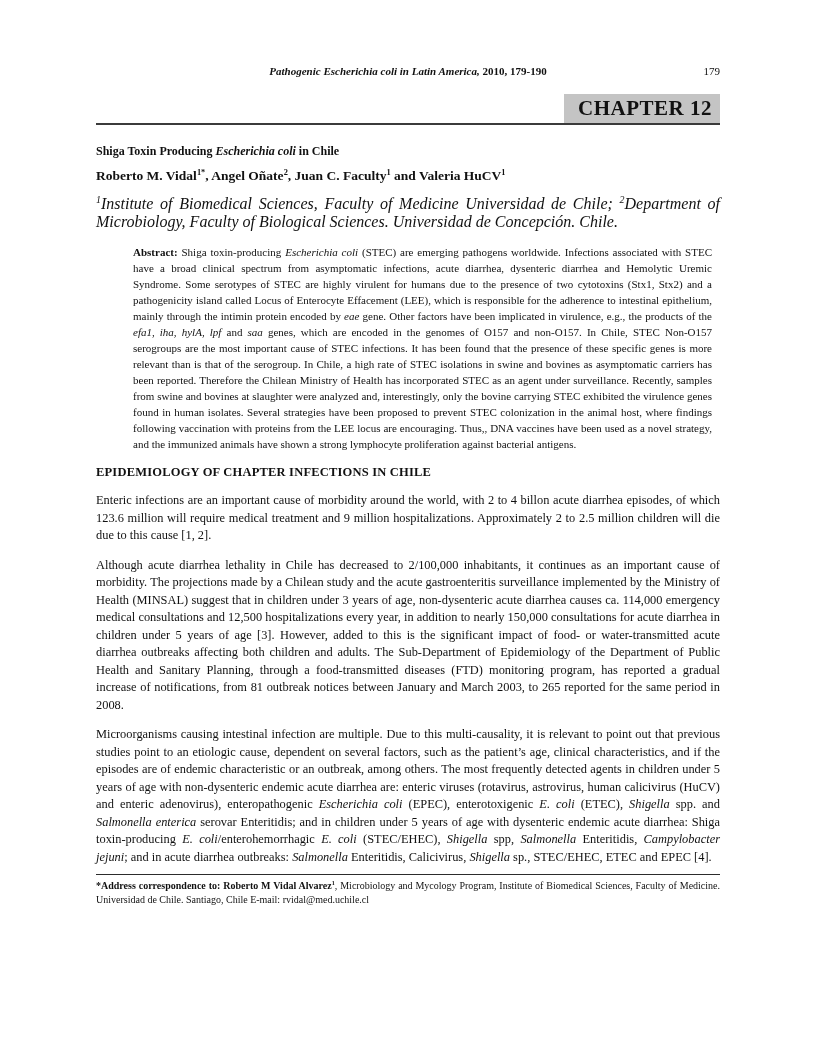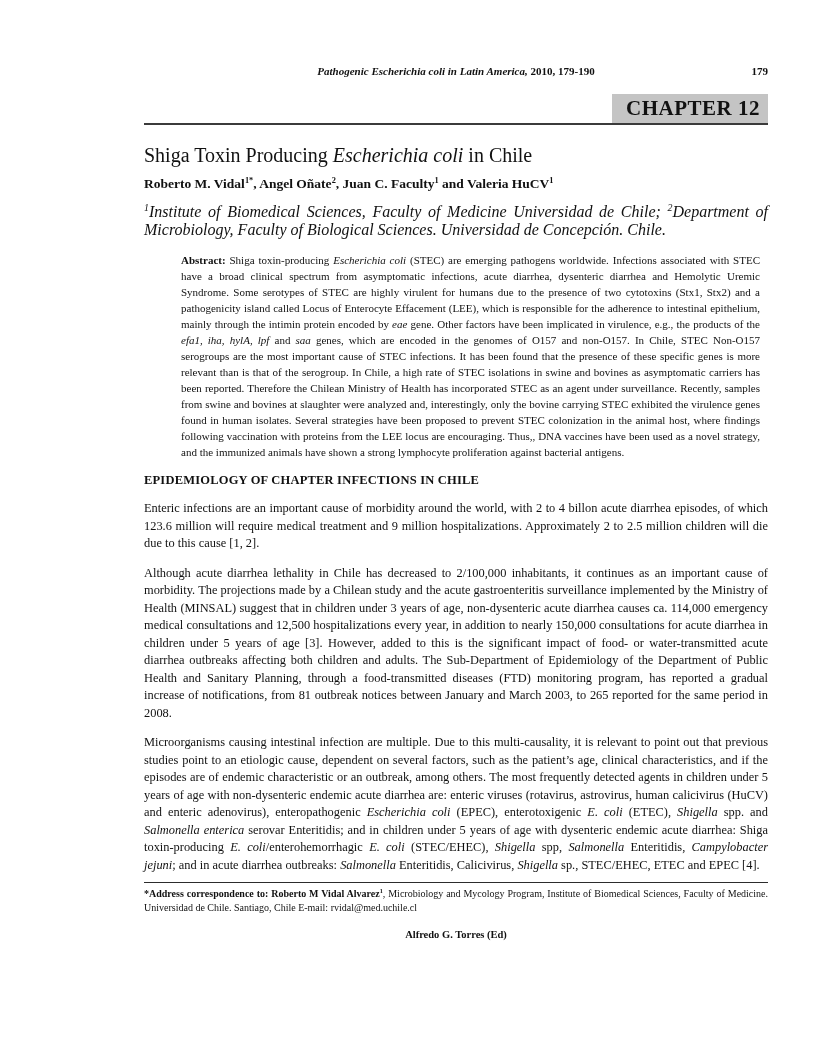--- a/index.html
+++ b/index.html
@@ -11,59 +11,58 @@
     background: #ffffff;
     font-family: "Liberation Serif", serif;
     color: #111111;
     overflow: hidden;
   }
   .content {
     position: absolute;
     left: 96px;
     top: 64px;
     width: 624px;
-    margin-left: 48px;
   }
   sup { font-size: 0.62em; vertical-align: super; line-height: 0; }
   .i { font-style: italic; }
   .b { font-weight: bold; }
 
   .running-head {
     position: relative;
     height: 15px;
     font-size: 11px;
     font-weight: bold;
     text-align: center;
     line-height: 15px;
   }
   .page-number {
     position: absolute;
     right: 0;
     top: 0;
     font-size: 11px;
-    font-weight: bold;
+    font-weight: normal;
     line-height: 15px;
   }
   .chapter-row {
     margin-top: 15px;
     text-align: right;
     border-bottom: 2px solid #3b3b3b;
   }
   .chapter-badge {
     display: inline-block;
     background: #c4c4c4;
     font-size: 21px;
     font-weight: bold;
     padding: 2px 8px 2px 14px;
     letter-spacing: 0.5px;
   }
   .title {
     margin-top: 19px;
-    font-size: 20px;
-    font-weight: normal;
+    font-size: 12px;
+    font-weight: bold;
   }
   .authors {
     margin-top: 9px;
     font-size: 13.5px;
     font-weight: bold;
   }
   .affiliation {
     margin-top: 11px;
     font-size: 16px;
     font-style: italic;
@@ -135,17 +134,16 @@
 
     <p class="para">Although acute diarrhea lethality in Chile has decreased to 2/100,000 inhabitants, it continues as an important cause of morbidity. The projections made by a Chilean study and the acute gastroenteritis surveillance implemented by the Ministry of Health (MINSAL) suggest that in children under 3 years of age, non-dysenteric acute diarrhea causes ca. 114,000 emergency medical consultations and 12,500 hospitalizations every year, in addition to nearly 150,000 consultations for acute diarrhea in children under 5 years of age [3]. However, added to this is the significant impact of food- or water-transmitted acute diarrhea outbreaks affecting both children and adults. The Sub-Department of Epidemiology of the Department of Public Health and Sanitary Planning, through a food-transmitted diseases (FTD) monitoring program, has reported a gradual increase of notifications, from 81 outbreak notices between January and March 2003, to 265 reported for the same period in 2008.</p>
 
     <p class="para"><span>Microorganisms causing intestinal infection are multiple. Due to this multi-causality, it is relevant to point out that previous studies point to an etiologic cause, dependent on several factors, such as the patient’s age, clinical characteristics, and if the episodes are of endemic characteristic or an outbreak, among others. The most frequently detected agents in children under 5 years of age with non-dysenteric endemic acute diarrhea are: enteric viruses (rotavirus, astrovirus, human calicivirus (HuCV) and enteric adenovirus), enteropathogenic </span><span class="i">Escherichia coli</span><span> (EPEC), enterotoxigenic </span><span class="i">E. coli</span><span> (ETEC), </span><span class="i">Shigella</span><span> spp. and </span><span class="i">Salmonella enterica</span><span> serovar Enteritidis; and in children under 5 years of age with dysenteric endemic acute diarrhea: Shiga toxin-producing </span><span class="i">E. coli</span><span>/enterohemorrhagic </span><span class="i">E. coli</span><span> (STEC/EHEC), </span><span class="i">Shigella</span><span> spp, </span><span class="i">Salmonella</span><span> Enteritidis, </span><span class="i">Campylobacter jejuni</span><span>; and in acute diarrhea outbreaks: </span><span class="i">Salmonella</span><span> Enteritidis, Calicivirus, </span><span class="i">Shigella</span><span> sp., STEC/EHEC, ETEC and EPEC [4].</span></p>
 
     <div class="footnote-rule"></div>
 
     <div class="footnote"><span class="b">*Address correspondence to: Roberto M Vidal Alvarez</span><sup class="b">1</sup><span>, Microbiology and Mycology Program, Institute of Biomedical Sciences, Faculty of Medicine. Universidad de Chile. Santiago, Chile E-mail: rvidal@med.uchile.cl</span></div>
 
     <div class="footer">
-      <div>Alfredo G. Torres (Ed)</div>
     </div>
 
   </div>
 </div>
 
 </body></html>

